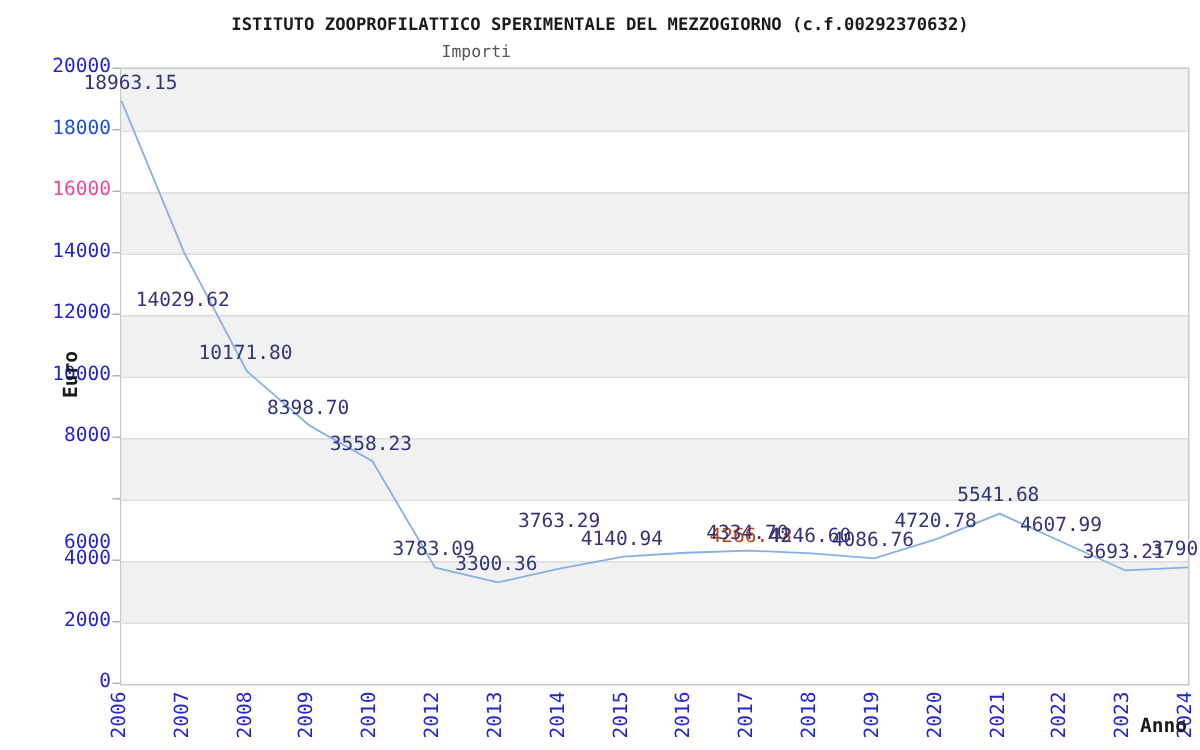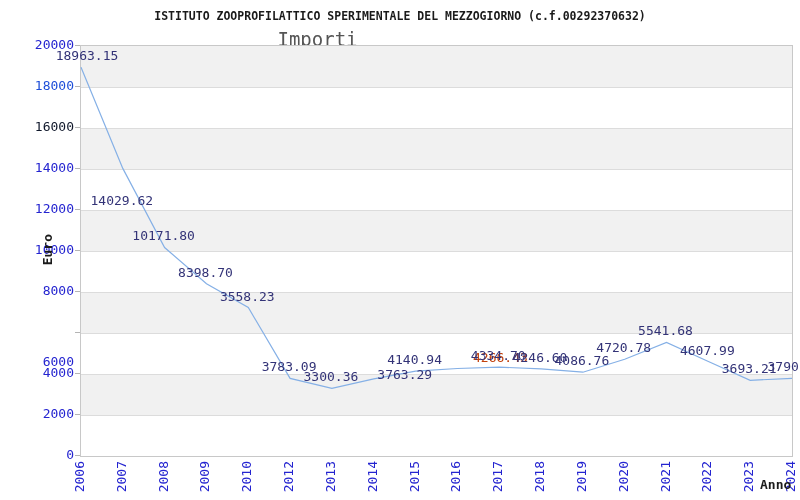--- a/index.html
+++ b/index.html
@@ -8,21 +8,21 @@
     background:#ffffff;
     font-family:"DejaVu Sans Mono", monospace;
   }
   .chart-title{
     position:absolute;top:9px;left:0;width:800px;text-align:center;
     font-size:11.5px;font-weight:bold;color:#1a1a1a;letter-spacing:0;
     white-space:nowrap;
   }
   .chart-subtitle{
     position:absolute;top:28px;left:0;width:635px;text-align:center;
-    font-size:19px;color:#555555;white-space:nowrap;
+    font-size:11px;color:#555555;white-space:nowrap;
   }
   .plot-area{
     position:absolute;left:80px;top:45px;width:711px;height:410px;
     border:1px solid #c8c8c8;box-sizing:content-box;background:#ffffff;
   }
   .band{position:absolute;left:0;width:711px;}
   .gridline{position:absolute;left:0;width:711px;height:1px;}
   .ytick-label{
     position:absolute;width:46px;text-align:right;font-size:13px;line-height:15px;
     white-space:nowrap;
@@ -79,21 +79,21 @@
   <svg id="line-svg" width="711" height="410" viewBox="0 0 711 410">
     <polyline id="series-line" fill="none" stroke-width="1.2" points="0.0,21.3 41.8,122.4 83.6,201.5 125.5,237.8 167.3,261.5 209.1,332.4 250.9,342.3 292.8,332.9 334.6,325.1 376.4,322.5 418.2,321.1 460.1,322.9 501.9,326.2 543.7,313.2 585.5,296.4 627.4,315.5 669.2,334.3 711.0,332.3" stroke="#85b0e6"></polyline>
   </svg>
 </div>
 
 <div id="yticks">
     <div class="ytick-label" style="left: 28px; top: 37px; color: rgb(36, 36, 208);">20000</div>
     <div class="ytick-mark" style="left: 75px; top: 45px; background: rgb(180, 180, 180);"></div>
     <div class="ytick-label" style="left: 28px; top: 78px; color: #1d4ed8;">18000</div>
     <div class="ytick-mark" style="left: 75px; top: 86px; background: rgb(180, 180, 180);"></div>
-    <div class="ytick-label" style="left: 28px; top: 119px; color: #0f172a;">16000</div>
+    <div class="ytick-label" style="left: 28px; top: 119px; color: #ec4899;">16000</div>
     <div class="ytick-mark" style="left: 75px; top: 127px; background: rgb(180, 180, 180);"></div>
     <div class="ytick-label" style="left: 28px; top: 160px; color: rgb(36, 36, 208);">14000</div>
     <div class="ytick-mark" style="left: 75px; top: 168px; background: rgb(180, 180, 180);"></div>
     <div class="ytick-label" style="left: 28px; top: 201px; color: rgb(36, 36, 208); text-align: right;">12000</div>
     <div class="ytick-mark" style="left: 75px; top: 209px; background: rgb(180, 180, 180);"></div>
     <div class="ytick-label" style="left: 28px; top: 242px; color: rgb(36, 36, 208);">10000</div>
     <div class="ytick-mark" style="left: 75px; top: 250px; background: rgb(180, 180, 180);"></div>
     <div class="ytick-label" style="left: 28px; top: 283px; color: rgb(36, 36, 208);">8000</div>
     <div class="ytick-mark" style="left: 75px; top: 291px; background: rgb(180, 180, 180);"></div>
     <div class="ytick-label" style="left: 28px; top: 324px; color: rgb(36, 36, 208); margin-top: 30px;">6000</div>
@@ -126,21 +126,21 @@
     <div class="xtick-label" style="left: 784px; top: 461px; color: rgb(36, 36, 208);">2024</div>
   </div>
 <div id="pointlabels">
     <div class="point-label" style="left: 87px; top: 63.2554px; color: rgb(51, 51, 119);">18963.15</div>
     <div class="point-label" style="left: 121.824px; top: 164.393px; color: rgb(51, 51, 119); margin-top: 44px;">14029.62</div>
     <div class="point-label" style="left: 163.647px; top: 243.478px; color: rgb(51, 51, 119);">10171.80</div>
     <div class="point-label" style="left: 205.471px; top: 279.827px; color: rgb(51, 51, 119);">8398.70</div>
     <div class="point-label" style="left: 247.294px; top: 303.547px; color: rgb(51, 51, 119);">3558.23</div>
     <div class="point-label" style="left: 289.118px; top: 374.447px; color: rgb(51, 51, 119);">3783.09</div>
     <div class="point-label" style="left: 330.941px; top: 384.343px; color: rgb(51, 51, 119);">3300.36</div>
-    <div class="point-label" style="left: 372.765px; top: 382px; color: rgb(51, 51, 119); margin-left: 32px;">3763.29</div>
+    <div class="point-label" style="left: 372.765px; top: 355px; color: rgb(51, 51, 119);">3763.29</div>
     <div class="point-label" style="left: 414.588px; top: 367.111px; color: rgb(51, 51, 119);">4140.94</div>
     <div class="point-label" style="left: 456.412px; top: 364.538px; color: #c2410c; margin-left: 44px;">4266.43</div>
     <div class="point-label" style="left: 498.235px; top: 363.139px; color: rgb(51, 51, 119);">4334.70</div>
     <div class="point-label" style="left: 540.059px; top: 364.945px; color: rgb(51, 51, 119);">4246.60</div>
     <div class="point-label" style="left: 581.882px; top: 368.221px; color: rgb(51, 51, 119);">4086.76</div>
     <div class="point-label" style="left: 623.706px; top: 355.224px; color: rgb(51, 51, 119);">4720.78</div>
     <div class="point-label" style="left: 665.529px; top: 338.396px; color: rgb(51, 51, 119);">5541.68</div>
     <div class="point-label" style="left: 707.353px; top: 357.536px; color: rgb(51, 51, 119);">4607.99</div>
     <div class="point-label" style="left: 749.176px; top: 376.289px; color: rgb(51, 51, 119);">3693.21</div>
     <div class="point-label" style="left: 791px; top: 374.295px; color: rgb(51, 51, 119);">3790.5</div>

